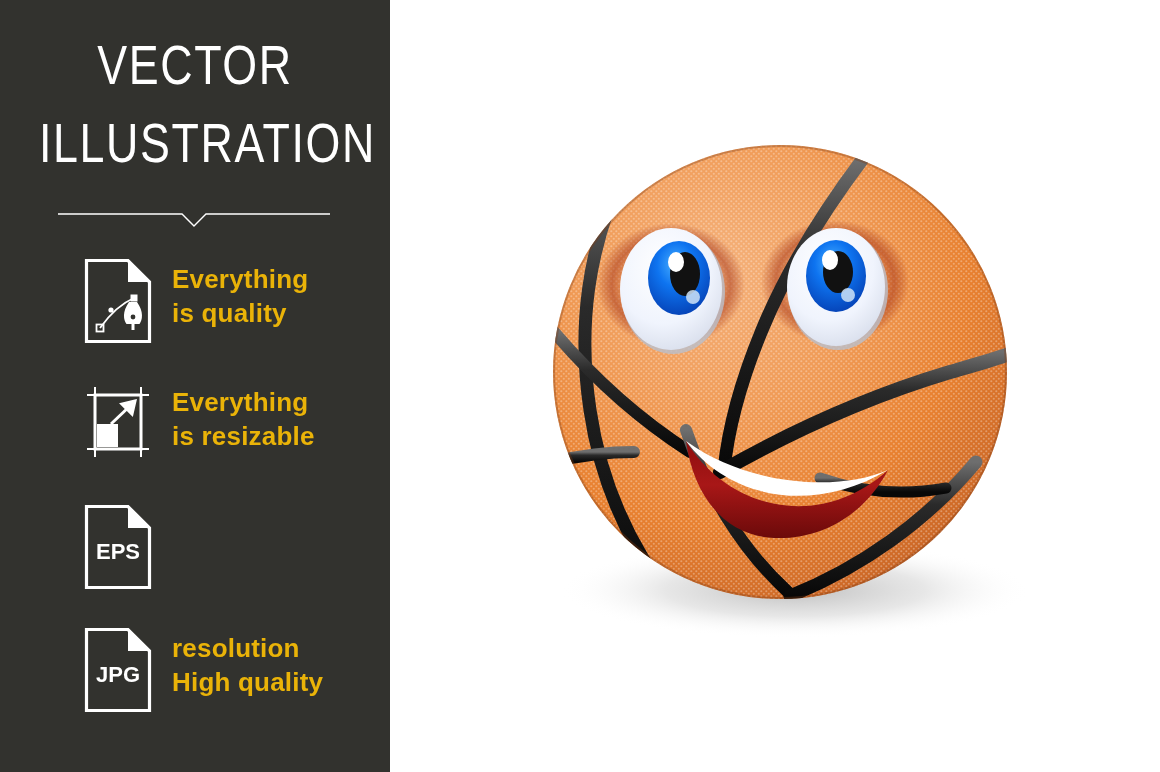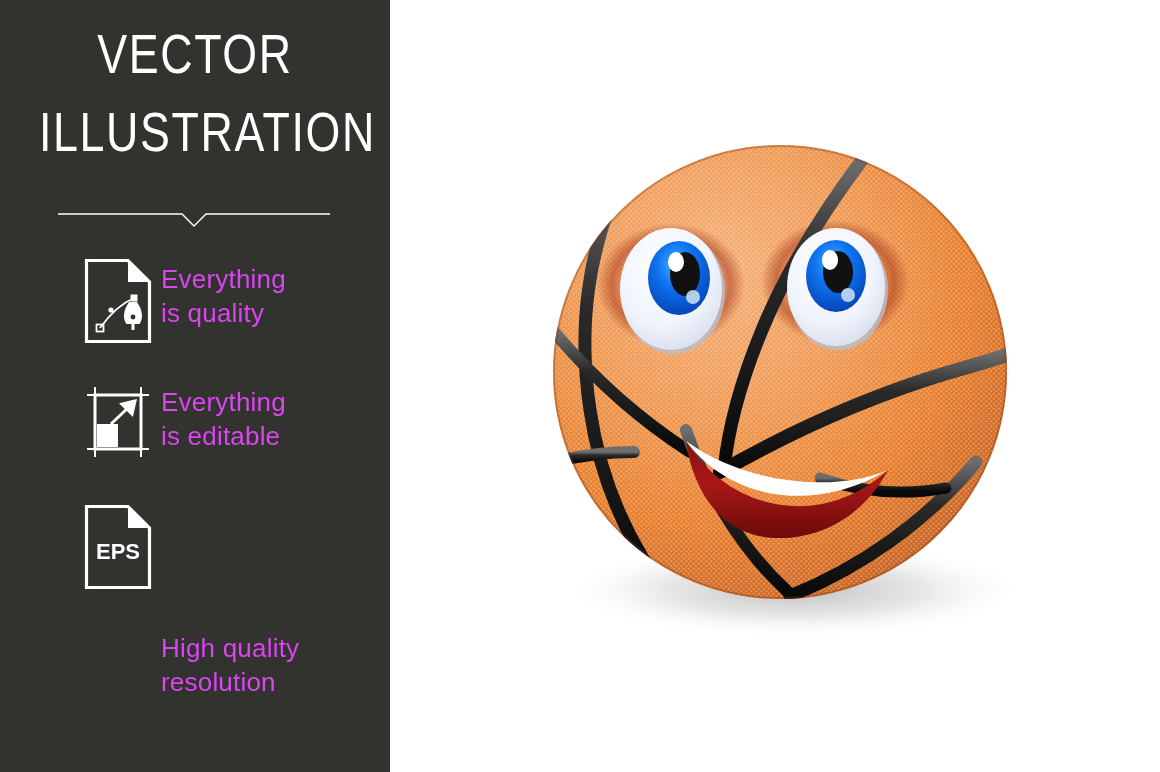--- a/index.html
+++ b/index.html
@@ -9,21 +9,21 @@
     position:relative;
   }
   .stage{position:absolute;inset:0;background:#ffffff;}
 
   
   .sidebar{
     position:absolute;left:0;top:0;width:390px;height:772px;
     background:#32322e;
   }
   .title-block{
-    position:absolute;left:0;top:26px;width:390px;text-align:center;
+    position:absolute;left:0;top:37px;width:390px;text-align:center;
   }
   .title-line1{
     color:#ffffff;font-size:56px;line-height:56px;font-weight:400;
     letter-spacing:2px;transform:scaleX(.80);transform-origin:center;
     font-family:"Liberation Sans","DejaVu Sans",sans-serif;
     display:block;
   }
   .title-line2{
     color:#ffffff;font-size:56px;line-height:56px;font-weight:400;
     letter-spacing:2px;transform:scaleX(.80);transform-origin:center;
@@ -35,22 +35,22 @@
 
   
   .features{position:absolute;left:0;top:258px;width:390px;}
   .feature{
     position:relative;height:123px;
   }
   .feature .icon{
     position:absolute;left:62px;top:0;width:68px;height:86px;padding-left:22px;
   }
   .feature .label{
-    position:absolute;left:161px;top:4px;width:215px;
-    color:#d946ef;font-size:26px;line-height:34px;font-weight:400;
+    position:absolute;left:172px;top:4px;width:215px;
+    color:#eab308;font-size:26px;line-height:34px;font-weight:700;
     letter-spacing:.2px;
   }
   .feature.single .label{top:22px;}
 
   
   .canvas{
     position:absolute;left:390px;top:0;width:770px;height:772px;
     background:#ffffff;
   }
   .ball-wrap{
@@ -118,38 +118,45 @@
             <rect x="13" y="43" width="21" height="23" fill="#ffffff"></rect>
 
             <g stroke="#ffffff" stroke-width="3" fill="#ffffff">
               <line x1="27" y1="43" x2="47" y2="24"></line>
               <path d="M51 20 L38 23 L48 33 Z"></path>
             </g>
           </svg>
         </div>
         <div class="label">
           <div>Everything</div>
-          <div>is editable</div>
+          <div>is resizable</div>
         </div>
       </div>
 
       <div class="feature single">
         <div class="icon">
           <svg width="68" height="86" viewBox="0 0 68 86">
             <path d="M2.5 2.5 L44 2.5 L65.5 24 L65.5 83.5 L2.5 83.5 Z" fill="none" stroke="#ffffff" stroke-width="3.2"></path>
             <path d="M44 2.5 L44 24 L65.5 24 Z" fill="#ffffff"></path>
             <text x="34" y="55" text-anchor="middle" font-family="Liberation Sans, DejaVu Sans, sans-serif" font-size="22" font-weight="bold" fill="#ffffff">EPS</text>
           </svg>
         </div>
       </div>
 
       <div class="feature">
+        <div class="icon">
+          <svg width="68" height="86" viewBox="0 0 68 86">
+            <path d="M2.5 2.5 L44 2.5 L65.5 24 L65.5 83.5 L2.5 83.5 Z" fill="none" stroke="#ffffff" stroke-width="3.2"></path>
+            <path d="M44 2.5 L44 24 L65.5 24 Z" fill="#ffffff"></path>
+            <text x="34" y="55" text-anchor="middle" font-family="Liberation Sans, DejaVu Sans, sans-serif" font-size="22" font-weight="bold" fill="#ffffff">JPG</text>
+          </svg>
+        </div>
         <div class="label">
+          <div>resolution</div>
           <div>High quality</div>
-          <div>resolution</div>
         </div>
       </div>
 
     </div>
   </div>
 
   <div class="canvas">
     <div class="ball-wrap">
       <svg width="770" height="772" viewBox="0 0 770 772">
         <defs>

